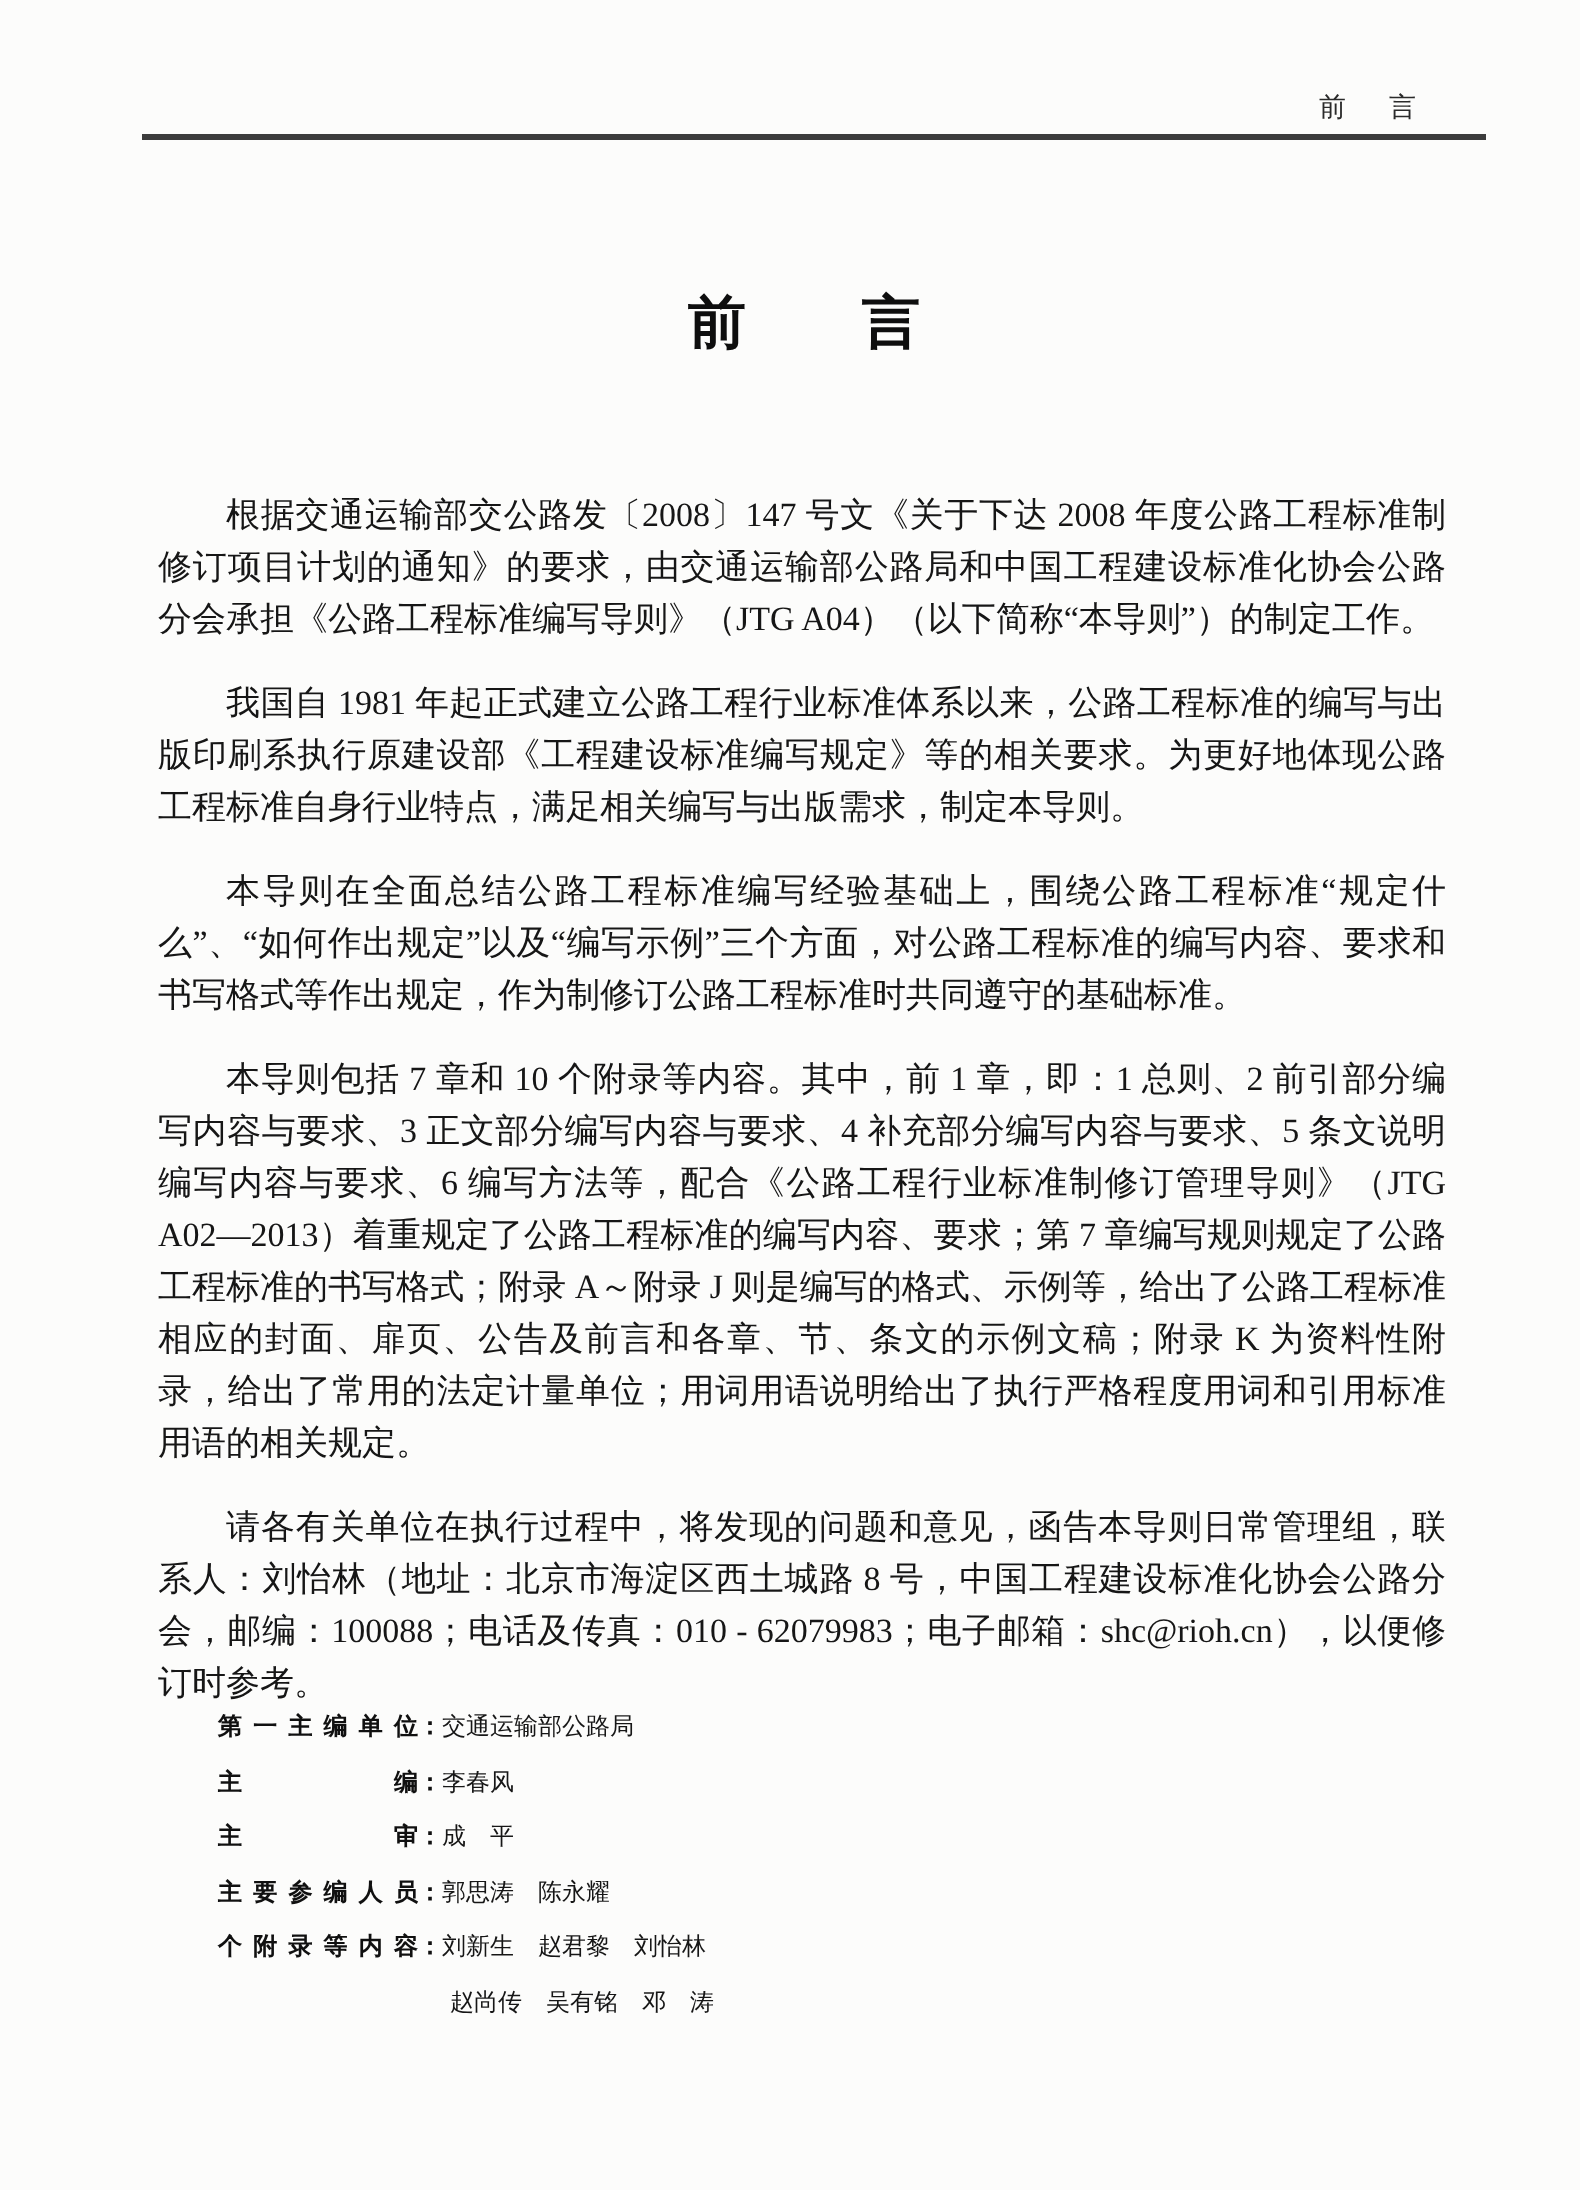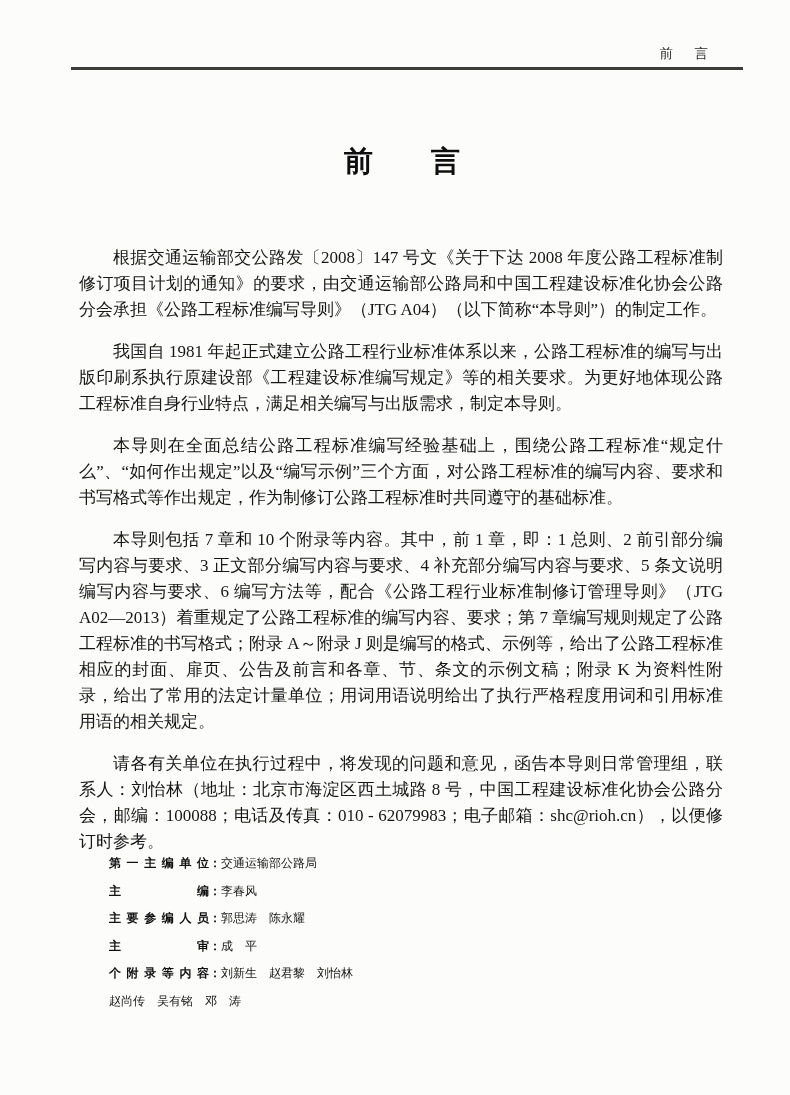--- a/index.html
+++ b/index.html
@@ -52,21 +52,21 @@
     display: inline-block; width: 100px;
     text-align: justify; text-align-last: justify;
     font-family: "Liberation Sans", "DejaVu Sans", sans-serif;
     font-weight: bold; color: #101010;
   }
   .credit-colon {
     font-family: "Liberation Sans", "DejaVu Sans", sans-serif;
     font-weight: bold; color: #101010;
   }
   .credit-value { color: #161616; }
-  .credit-row.continuation .credit-value { }
+  .credit-row.continuation .credit-value { margin-left: 116px; }
 </style>
 </head>
 <body>
 
 <div class="page">
 
   <div class="running-head">
     <span>前　言</span>
   </div>
   <div class="head-rule"></div>
@@ -82,24 +82,24 @@
   </main>
 
   <section class="credits">
     <div class="credit-row">
       <span class="credit-label">第一主编单位</span><span class="credit-colon">：</span><span class="credit-value">交通运输部公路局</span>
     </div>
     <div class="credit-row">
       <span class="credit-label">主编</span><span class="credit-colon">：</span><span class="credit-value">李春风</span>
     </div>
     <div class="credit-row">
-      <span class="credit-label">主要参编人员</span><span class="credit-colon">：</span><span class="credit-value">郭思涛　陈永耀</span>
+      <span class="credit-label">主审</span><span class="credit-colon">：</span><span class="credit-value">成　平</span>
     </div>
     <div class="credit-row">
-      <span class="credit-label">主审</span><span class="credit-colon">：</span><span class="credit-value">成　平</span>
+      <span class="credit-label">主要参编人员</span><span class="credit-colon">：</span><span class="credit-value">郭思涛　陈永耀</span>
     </div>
     <div class="credit-row">
       <span class="credit-label">个附录等内容</span><span class="credit-colon">：</span><span class="credit-value">刘新生　赵君黎　刘怡林</span>
     </div>
     <div class="credit-row continuation">
       <span class="credit-value">赵尚传　吴有铭　邓　涛</span>
     </div>
   </section>
 
 </div>

